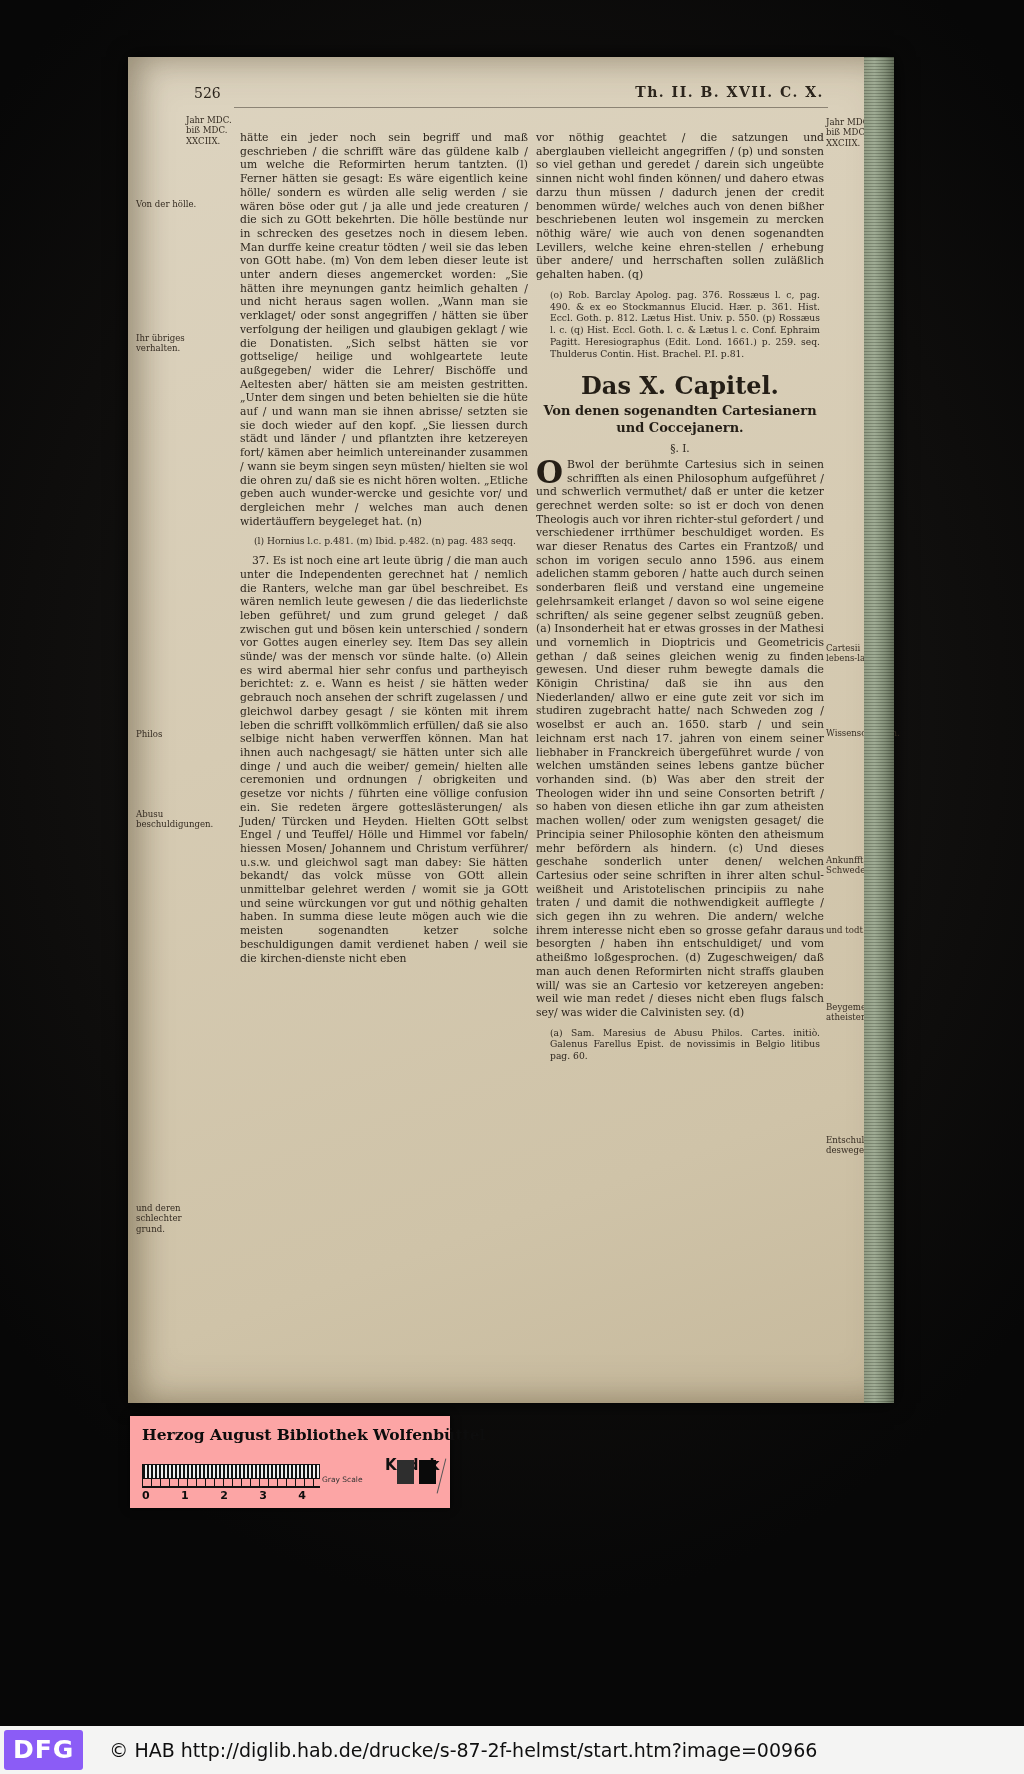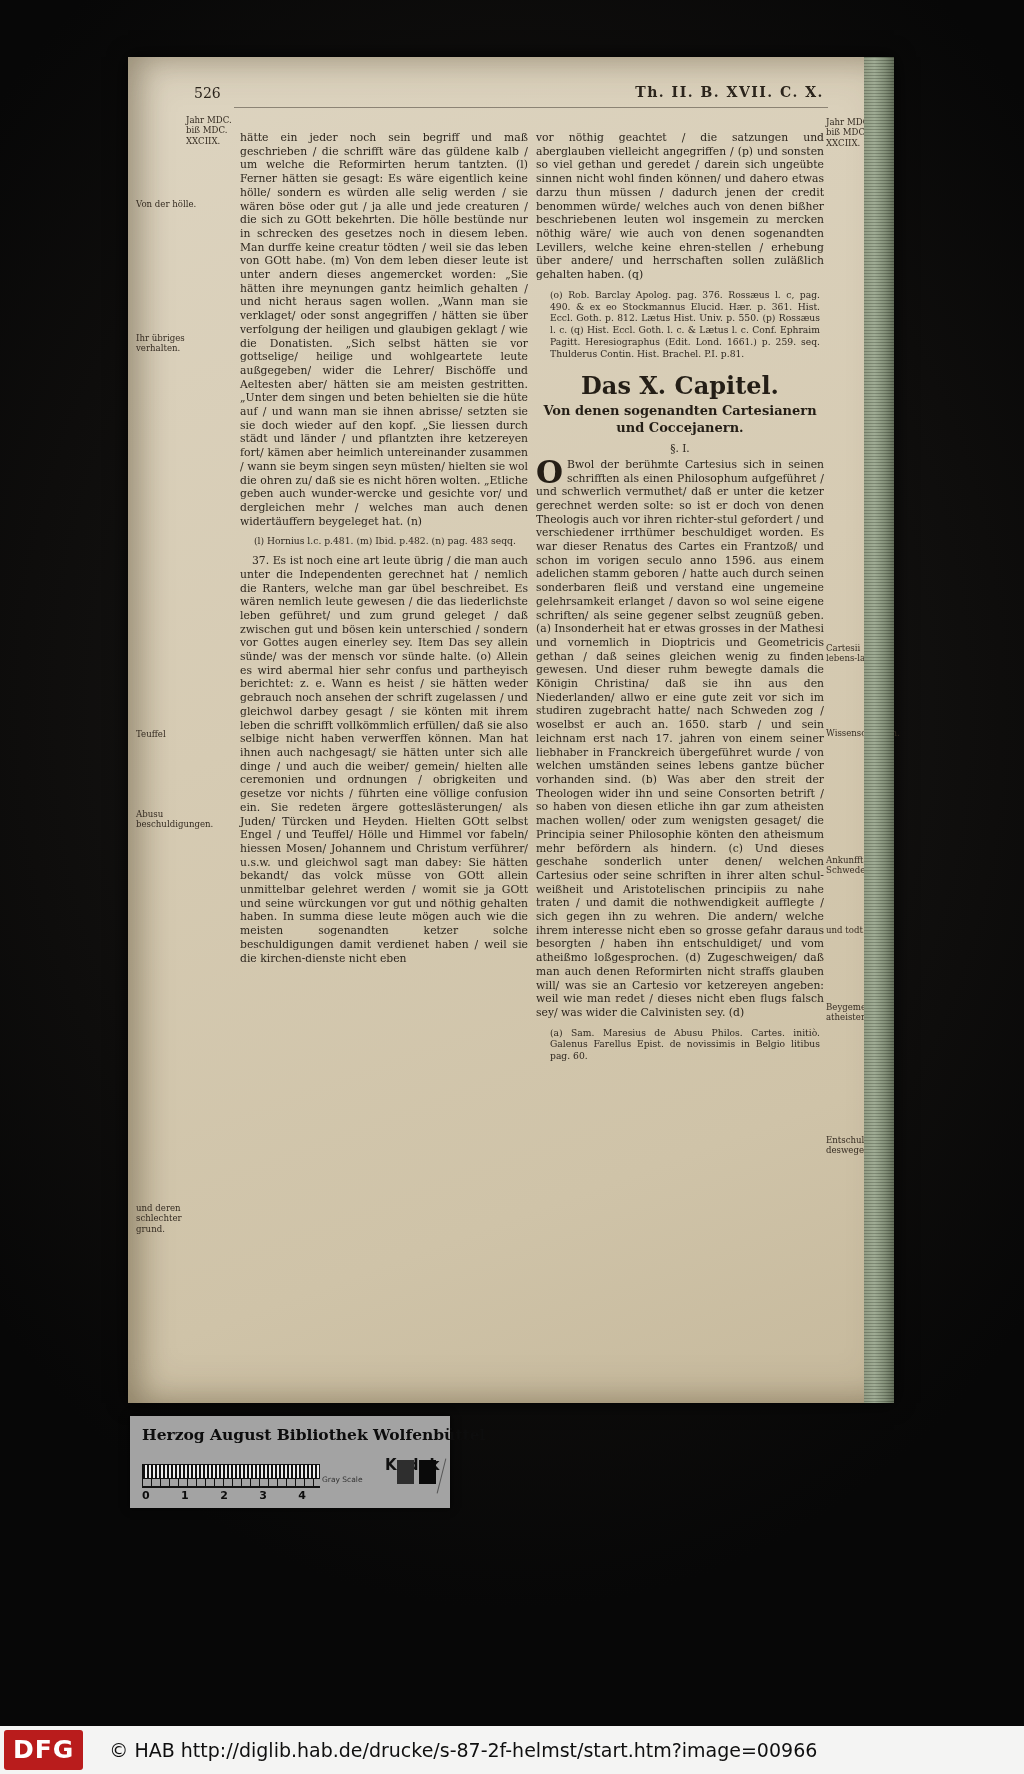--- a/index.html
+++ b/index.html
@@ -63,21 +63,21 @@
 
   .note{
     position:absolute;font-size:8.6px;line-height:1.22;color:#352c22;
   }
   .note-left{left:8px;width:96px;}
   .note-right{left:698px;width:62px;}
 
   
   .color-card{
     position:absolute;left:130px;top:1416px;width:320px;height:92px;
-    background:#a3a3a3;box-shadow:0 0 8px rgba(0,0,0,.7);
+    background:#fca5a5;box-shadow:0 0 8px rgba(0,0,0,.7);
   }
   .lib-title{
     font-family:"DejaVu Serif",serif;font-weight:bold;font-size:15.5px;color:#0d0d0d;
     padding:9px 10px 0 12px;white-space:nowrap;
   }
   .ruler{position:absolute;left:12px;bottom:6px;width:178px;}
   .ruler-stripes{
     height:13px;border:1px solid #111;
     background:repeating-linear-gradient(90deg,#121212 0 2px,#efefef 2px 4px);
   }
@@ -96,41 +96,41 @@
   .patch-dark{right:26px;background:#2e2e2e;}
   .patch-black{right:4px;background:#0a0a0a;}
   .card-divider{position:absolute;right:-2px;top:2px;height:36px;width:1px;background:#555;transform:rotate(14deg);}
 
   
   .footer-bar{
     position:absolute;left:0;bottom:0;width:1024px;height:48px;background:#f4f4f3;
     display:flex;align-items:center;
   }
   .dfg-logo{
-    margin-left:4px;background:#b91c1c;color:#ffffff;
+    margin-left:4px;background:#8b5cf6;color:#ffffff;
     font-family:"DejaVu Sans",sans-serif;font-weight:bold;font-size:25px;
     padding:5px 9px 6px;border-radius:3px;letter-spacing:1px;
   }
   .copyright{
     margin-left:26px;font-family:"DejaVu Sans",sans-serif;font-size:19px;color:#0f0f0f;
   }
 </style>
 </head>
 <body>
 
 <div class="scan-page">
 
   <div class="page-num">526</div>
   <div class="running-title">Th. II. B. XVII. C. X.</div>
   <div class="header-rule"></div>
 
   <div class="note note-left" style="left:58px;top:58px;width:54px;">Jahr MDC. biß MDC. XXCIIX.</div>
   <div class="note note-left" style="top:142px;">Von der hölle.</div>
   <div class="note note-left" style="top:276px;width:54px;">Ihr übriges verhalten.</div>
-  <div class="note note-left" style="top:672px;">Teuffel</div>
+  <div class="note note-left" style="top:672px;">Philos</div>
   <div class="note note-left" style="top:752px;width:54px;">Abusu beschuldigungen.</div>
   <div class="note note-left" style="top:1146px;width:54px;">und deren schlechter grund.</div>
 
   <div class="note note-right" style="top:60px;">Jahr MDC. biß MDC. XXCIIX.</div>
   <div class="note note-right" style="top:586px;">Cartesii lebens-lauff.</div>
   <div class="note note-right" style="top:671px;">Wissenschafften.</div>
   <div class="note note-right" style="top:798px;">Ankunfft in Schweden.</div>
   <div class="note note-right" style="top:868px;">und todt.</div>
   <div class="note note-right" style="top:945px;">Beygemessene atheisterey.</div>
   <div class="note note-right" style="top:1078px;">Entschuldigung deswegen.</div>

